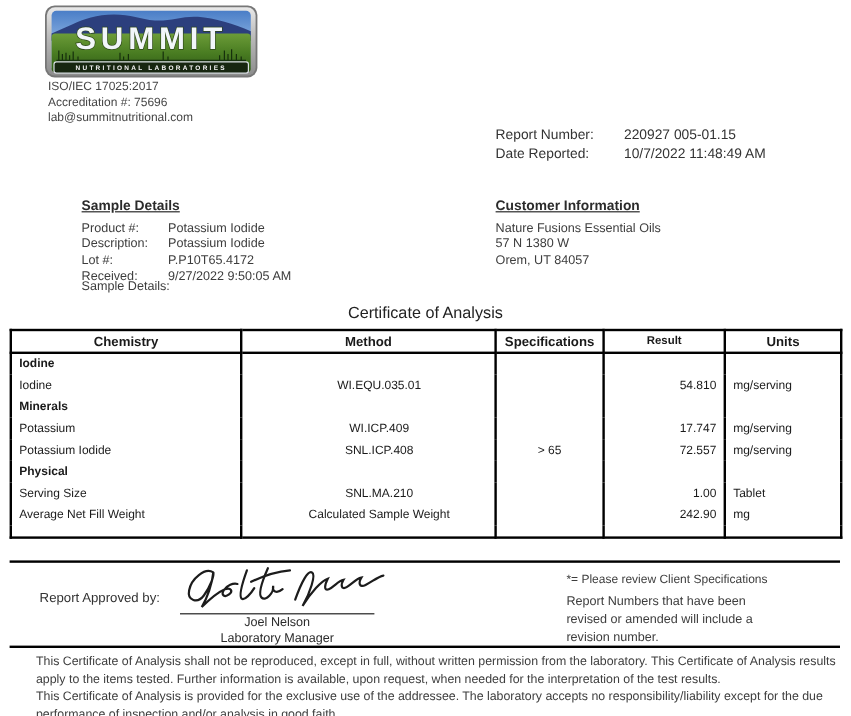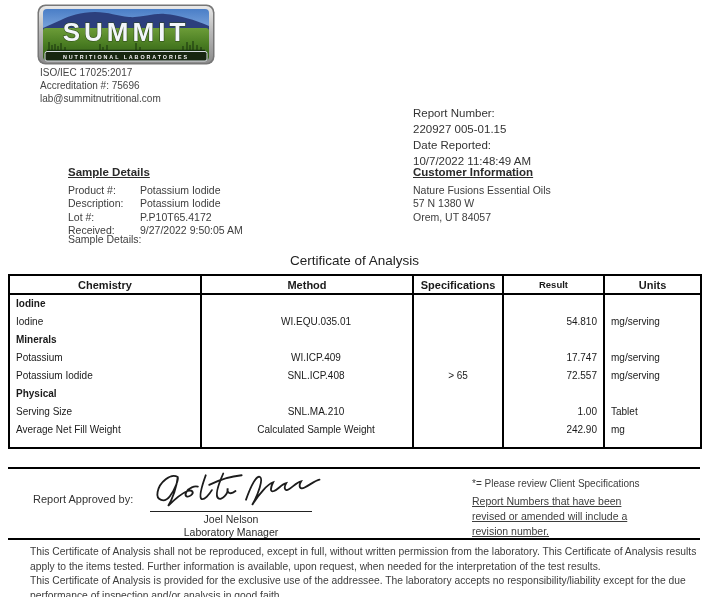--- a/index.html
+++ b/index.html
@@ -14,21 +14,21 @@
   .abs { position: absolute; }
 
   
   #logo { left: 37px; top: 4px; width: 150px; height: 61px; }
 
   
   #accreditation { left: 40px; top: 66px; font-size: 10px; line-height: 13px; color: #454545; }
 
   
   #report-meta { left: 413px; top: 105px; font-size: 11.5px; line-height: 16px; color: #333; }
-  #report-meta .row { display: flex; flex-direction: column; }
+  #report-meta .row { display: flex; }
   #report-meta .lbl { width: 107px; }
 
   
   .section-heading {
     font-weight: bold; text-decoration: underline; font-size: 11.5px; color: #2b2b2b;
     margin-bottom: 4px;
     margin-top: 11px;
   }
   #sample-details { left: 68px; top: 155px; font-size: 10.5px; line-height: 13.6px; color: #3d3d3d; }
   #sample-details .row { display: flex; }
@@ -63,21 +63,21 @@
   #approval-band {
     left: 8px; top: 467px; width: 692px; height: 73px;
     border-top: 2px solid #000; border-bottom: 2px solid #000;
   }
   #approval-label { left: 25px; top: 24px; font-size: 11px; color: #333; }
   #signature-svg { left: 140px; top: -2px; }
   #signature-line { left: 142px; top: 42px; width: 162px; border-top: 1.3px solid #222; }
   #signature-name  { left: 142px; top: 44px; width: 162px; text-align: center; font-size: 10.5px; color: #2b2b2b; }
   #signature-title { left: 122px; top: 57px; width: 202px; text-align: center; font-size: 10.5px; color: #2b2b2b; }
   #note-asterisk { left: 464px; top: 9px; font-size: 10px; color: #3d3d3d; }
-  #note-revision { left: 464px; top: 25px; width: 172px; font-size: 10.5px; line-height: 15px; color: #3d3d3d; text-decoration: underline; }
+  #note-revision { left: 464px; top: 25px; width: 172px; font-size: 10.5px; line-height: 15px; color: #3d3d3d; }
 
   
   #footer { left: 30px; top: 545px; width: 668px; font-size: 10.3px; line-height: 14.5px; color: #3d3d3d; }
 </style>
 </head>
 <body>
 
 <div class="abs" id="logo">
   <svg width="178" height="61" viewBox="0 0 178 61">
     <defs>

